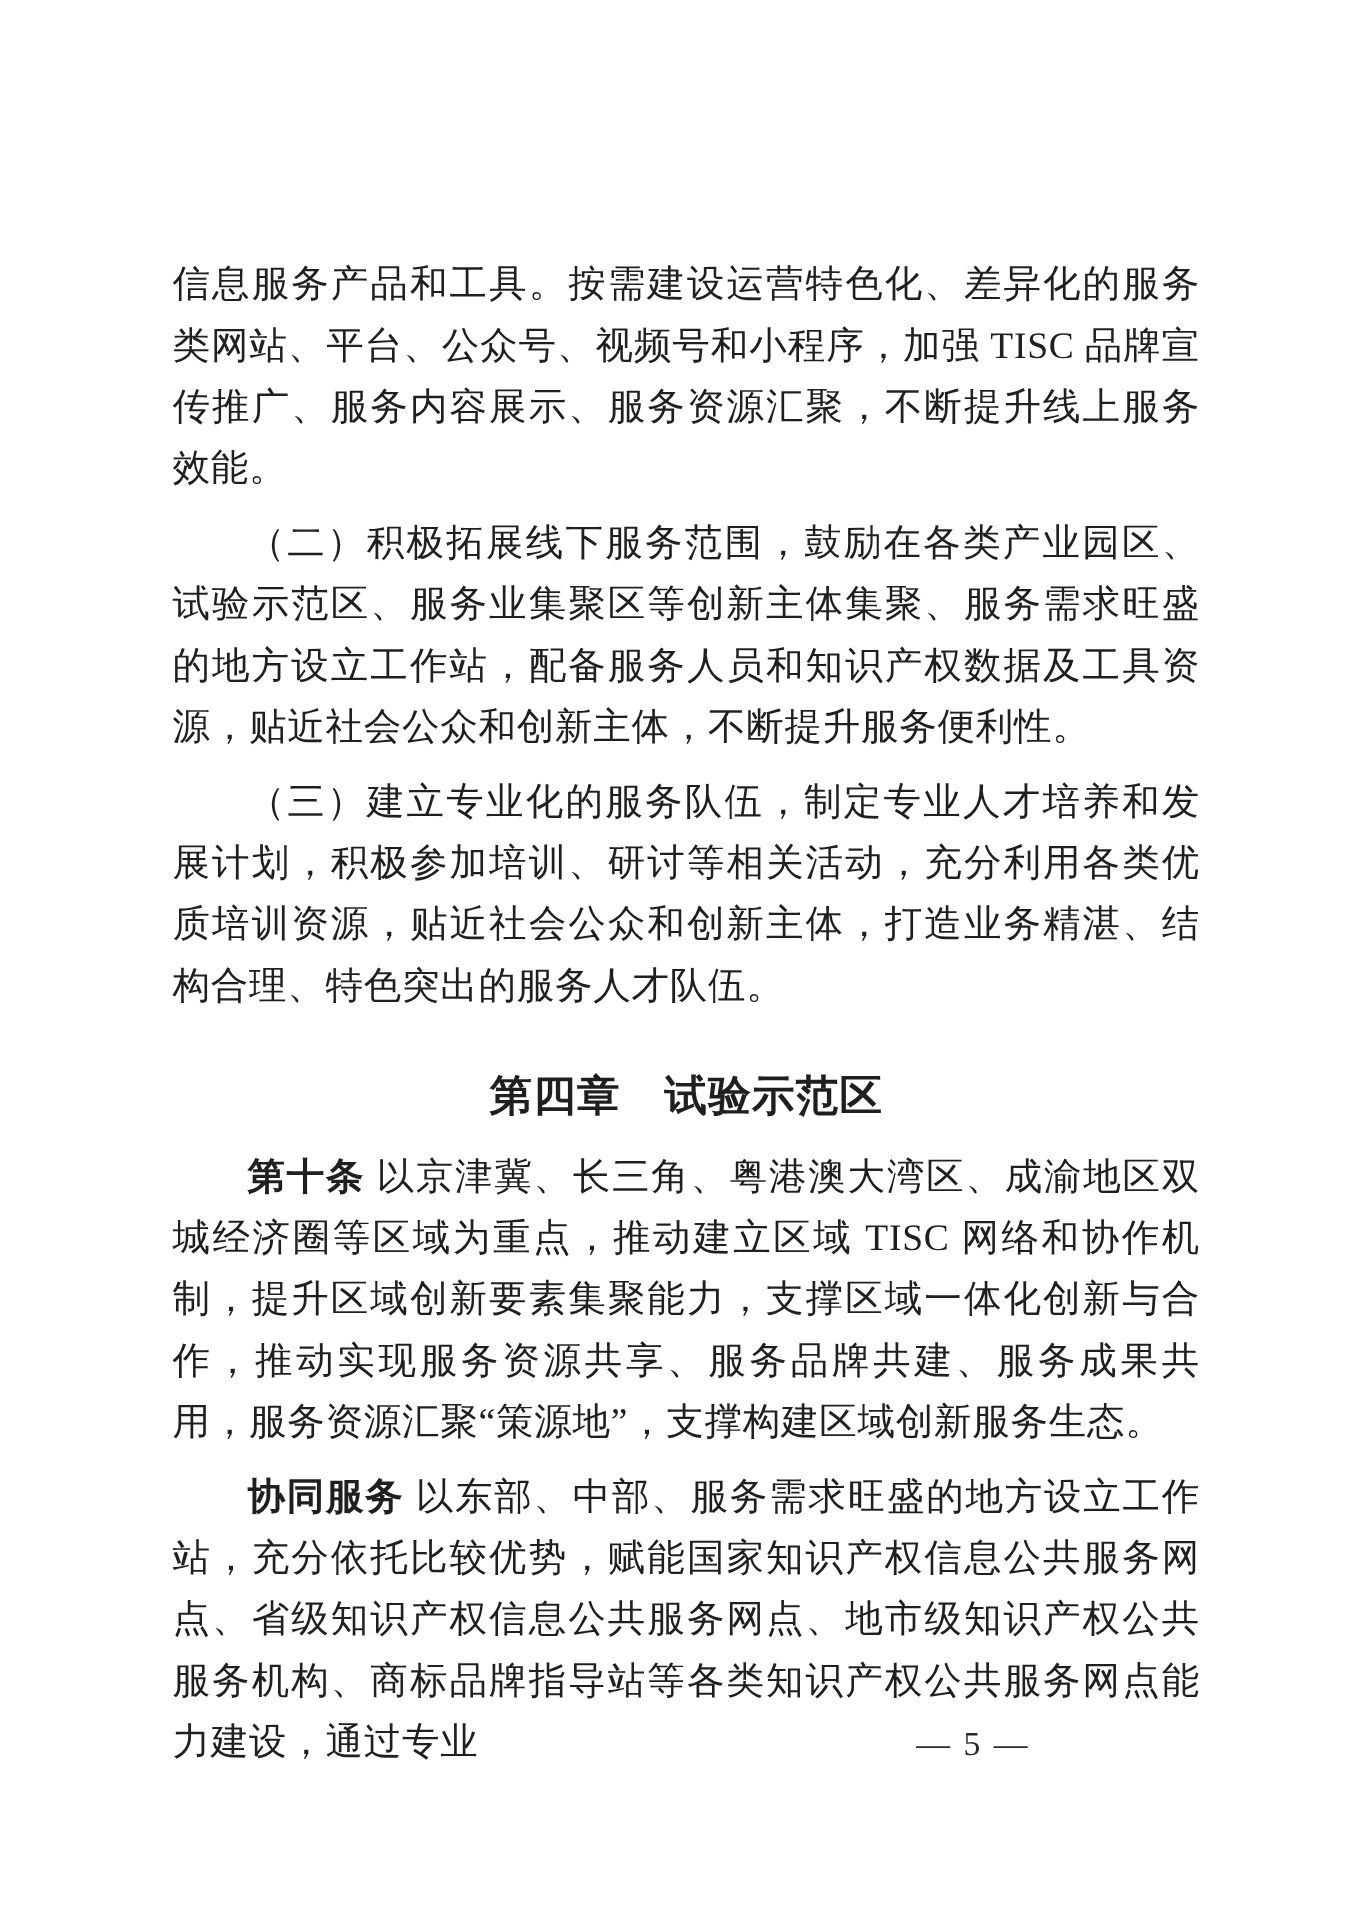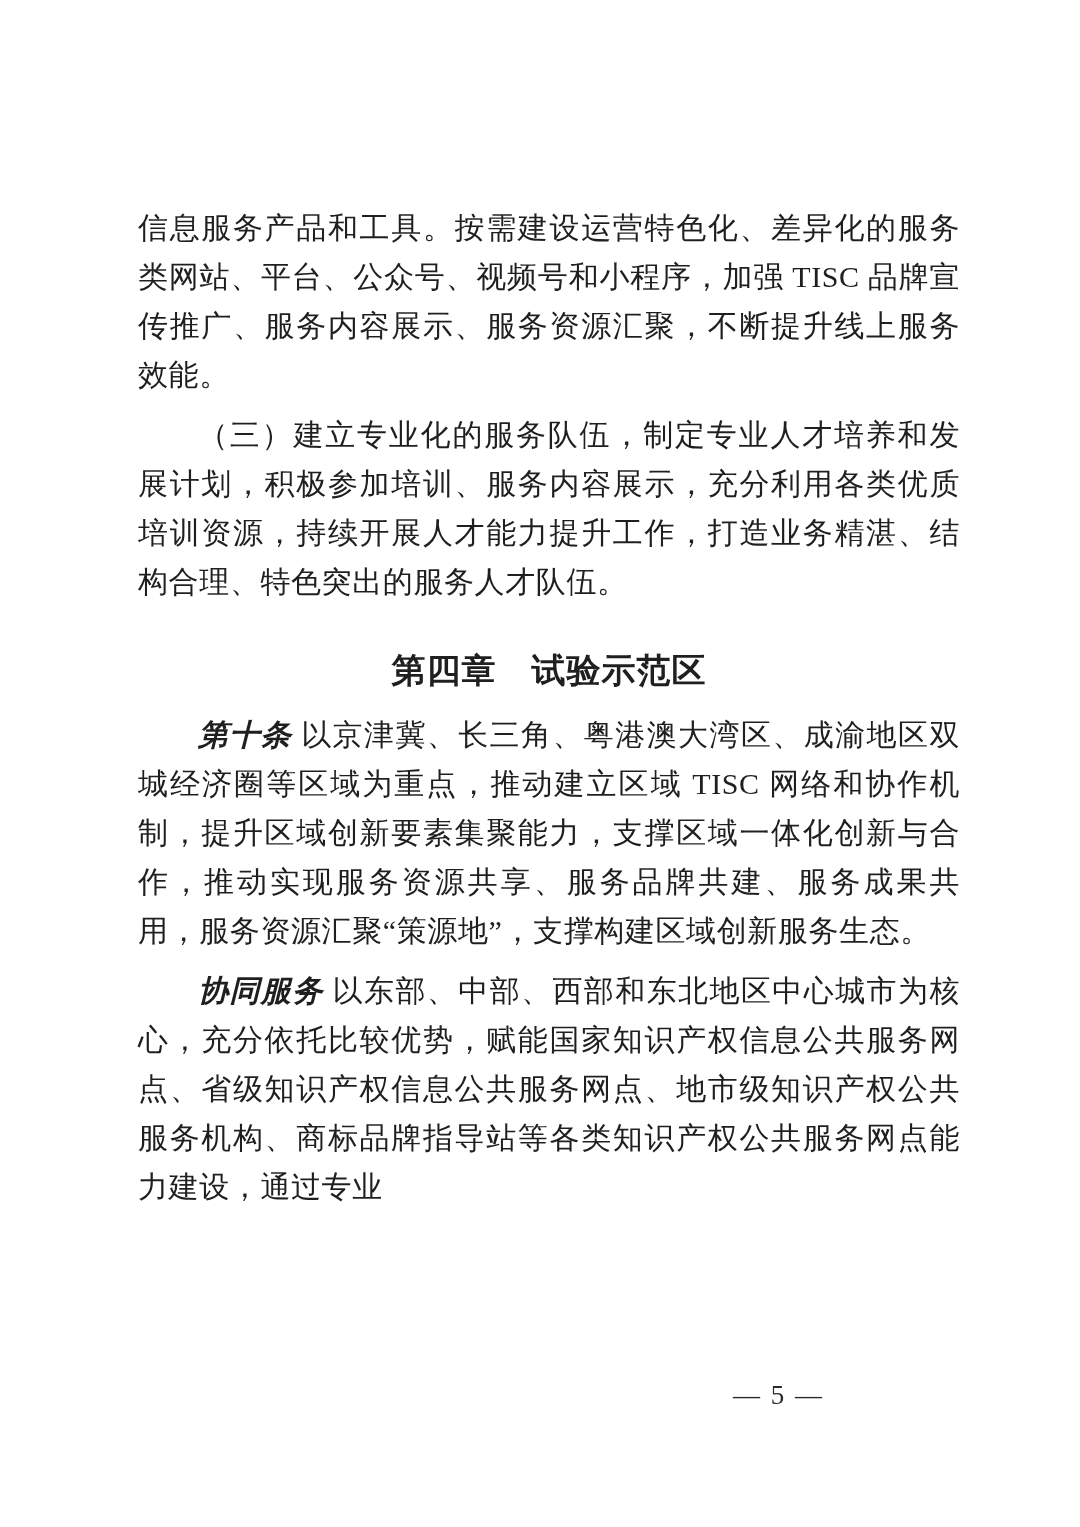--- a/index.html
+++ b/index.html
@@ -42,46 +42,46 @@
     margin: 40px 0 14px 0;
     font-size: 34px;
     line-height: 50px;
     font-weight: bold;
     text-align: center;
     text-indent: 0;
     letter-spacing: 1px;
   }
   .article-label {
     font-weight: bold;
-    font-style: italic;
   }
   .footer {
     position: absolute;
     top: 1380px;
     right: 152px;
     font-size: 27px;
     letter-spacing: 2px;
     color: #2a2a2a;
   }
 </style>
 </head>
 <body>
 
 <div class="page">
   <div class="content">
 
     <p class="body-par no-indent">信息服务产品和工具。按需建设运营特色化、差异化的服务类网站、平台、公众号、视频号和小程序，加强 TISC 品牌宣传推广、服务内容展示、服务资源汇聚，不断提升线上服务效能。</p>
 
+    <p class="body-par">（二）积极拓展线下服务范围，鼓励在各类产业园区、试验示范区、服务业集聚区等创新主体集聚、服务需求旺盛的地方设立工作站，配备服务人员和知识产权数据及工具资源，贴近社会公众和创新主体，不断提升服务便利性。</p>
 
-    <p class="body-par">（三）建立专业化的服务队伍，制定专业人才培养和发展计划，积极参加培训、服务内容展示，充分利用各类优质培训资源，持续开展人才能力提升工作，打造业务精湛、结构合理、特色突出的服务人才队伍。</p>
+    <p class="body-par">（三）建立专业化的服务队伍，制定专业人才培养和发展计划，积极参加培训、研讨等相关活动，充分利用各类优质培训资源，贴近社会公众和创新主体，打造业务精湛、结构合理、特色突出的服务人才队伍。</p>
 
     <h2 class="chapter">第四章　试验示范区</h2>
 
     <p class="body-par"><span class="article-label">第十条</span> <span>以京津冀、长三角、粤港澳大湾区、成渝地区双城经济圈等区域为重点，推动建立区域 TISC 网络和协作机制，提升区域创新要素集聚能力，支撑区域一体化创新与合作，推动实现服务资源共享、服务品牌共建、服务成果共用，服务资源汇聚“策源地”，支撑构建区域创新服务生态。</span></p>
 
-    <p class="body-par"><span class="article-label">协同服务</span> <span>以东部、中部、西部和东北地区中心城市为核心，充分依托比较优势，赋能国家知识产权信息公共服务网点、省级知识产权信息公共服务网点、地市级知识产权公共服务机构、商标品牌指导站等各类知识产权公共服务网点能力建设，通过专业</span></p>
+    <p class="body-par"><span class="article-label">协同服务</span> <span>以东部、中部、服务需求旺盛的地方设立工作站，充分依托比较优势，赋能国家知识产权信息公共服务网点、省级知识产权信息公共服务网点、地市级知识产权公共服务机构、商标品牌指导站等各类知识产权公共服务网点能力建设，通过专业</span></p>
 
   </div>
 
   <div class="footer">
     <span>— 5 —</span>
   </div>
 </div>
 
 </body></html>

